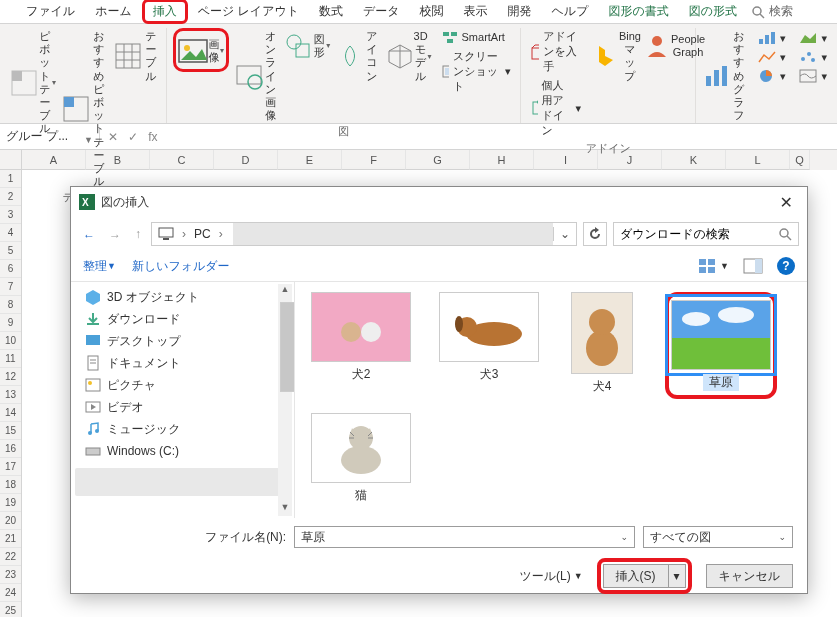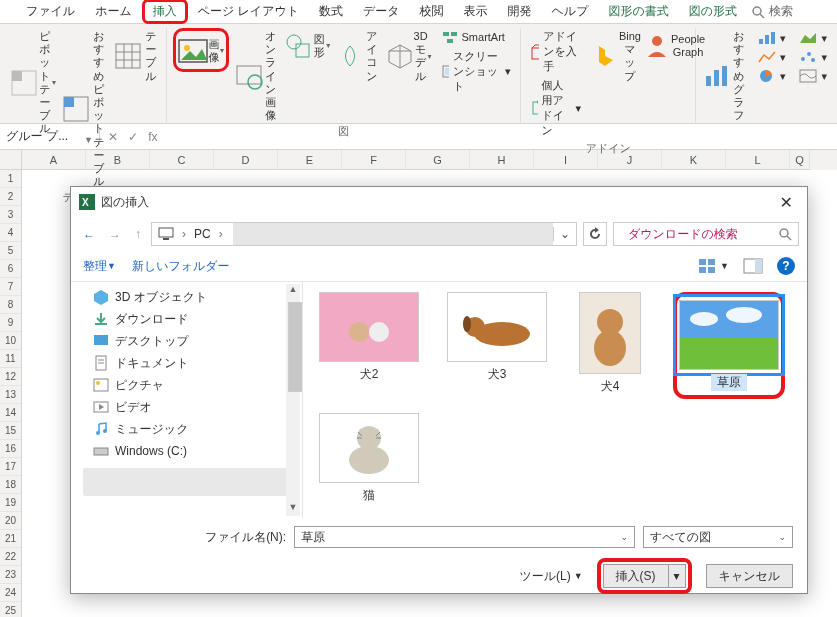--- a/index.html
+++ b/index.html
@@ -55,21 +55,21 @@
 .crumb-drop { padding:0 6px; color:#555; border-left:1px solid #ccc; }
 .refresh { border:1px solid #ccc; width:24px; height:24px; display:flex; align-items:center; justify-content:center; }
 .search-box { border:1px solid #ccc; height:24px; width: 186px; display:flex; align-items:center; padding: 0 6px; color:#888; justify-content:space-between; }
 .dlg-toolbar { display:flex; align-items:center; justify-content:space-between; padding: 6px 12px; border-bottom:1px solid #e5e5e5; }
 .dlg-toolbar .left { display:flex; gap:16px; }
 .dlg-toolbar .left span { color:#1e66c7; font-size:12px; display:flex; align-items:center; }
 .dlg-toolbar .right { display:flex; align-items:center; gap:14px; }
 .view-btn { display:flex; align-items:center; gap:2px; }
 .help-ico { width:18px; height:18px; background:#0b6dc7; border-radius:50%; color:#fff; display:flex; align-items:center; justify-content:center; font-size:12px; font-weight:bold; }
 
-.dlg-body { display:flex; height: 236px; padding-left: 8px; }
+.dlg-body { display:flex; height: 236px; }
 .tree { width: 224px; border-right:1px solid #e5e5e5; overflow:hidden; position:relative; padding: 4px 0 0 14px; }
 .tree-item { display:flex; align-items:center; gap:6px; height:22px; font-size:12px; }
 .tree .scrollbar { position:absolute; right:2px; top:2px; width:14px; bottom:2px; background:#f1f1f1; }
 .tree .scrollbar .thumb { position:absolute; left:2px; right:2px; top:18px; height:90px; background:#c7c7c7; }
 .tree .scrollbar .arr { position:absolute; left:0; right:0; height:14px; text-align:center; color:#666; font-size:9px; }
 .tree-drive-box { margin: 6px 0 0 -10px; width: 208px; height: 28px; background:#e8e8e8; border-radius:2px; }
 
 .files { flex:1; padding: 10px 6px 0 16px; display:flex; flex-wrap:wrap; gap: 14px 28px; align-content:flex-start; }
 .file-item { width: 100px; display:flex; flex-direction:column; align-items:center; }
 .thumb { width: 100px; height: 70px; border:1px solid #ccc; background:#f6e9da; display:flex; align-items:center; justify-content:center; }
@@ -428,21 +428,21 @@
       </div>
       <div class="crumb-rest"></div>
       <div class="crumb-drop">⌄</div>
     </div>
     <div class="refresh">
       <svg width="14" height="14">
           <path d="M12 7 A5 5 0 1 1 7 2 L7 0 L11 3 L7 6 L7 4 A3 3 0 1 0 10 7 Z" fill="#555"></path>
         </svg>
     </div>
     <div class="search-box">
-      <span style="color:#be185d;margin-left:8px;">ダウンロードの検索</span>
+      <span style="color:#000000;">ダウンロードの検索</span>
       <svg width="14" height="14">
           <circle cx="6" cy="6" r="4" fill="none" stroke="#888" stroke-width="1.5"></circle>
           <line x1="9" y1="9" x2="13" y2="13" stroke="#888" stroke-width="1.5"></line>
         </svg>
     </div>
   </div>
 
   <div class="dlg-toolbar">
     <div class="left">
       <span>

